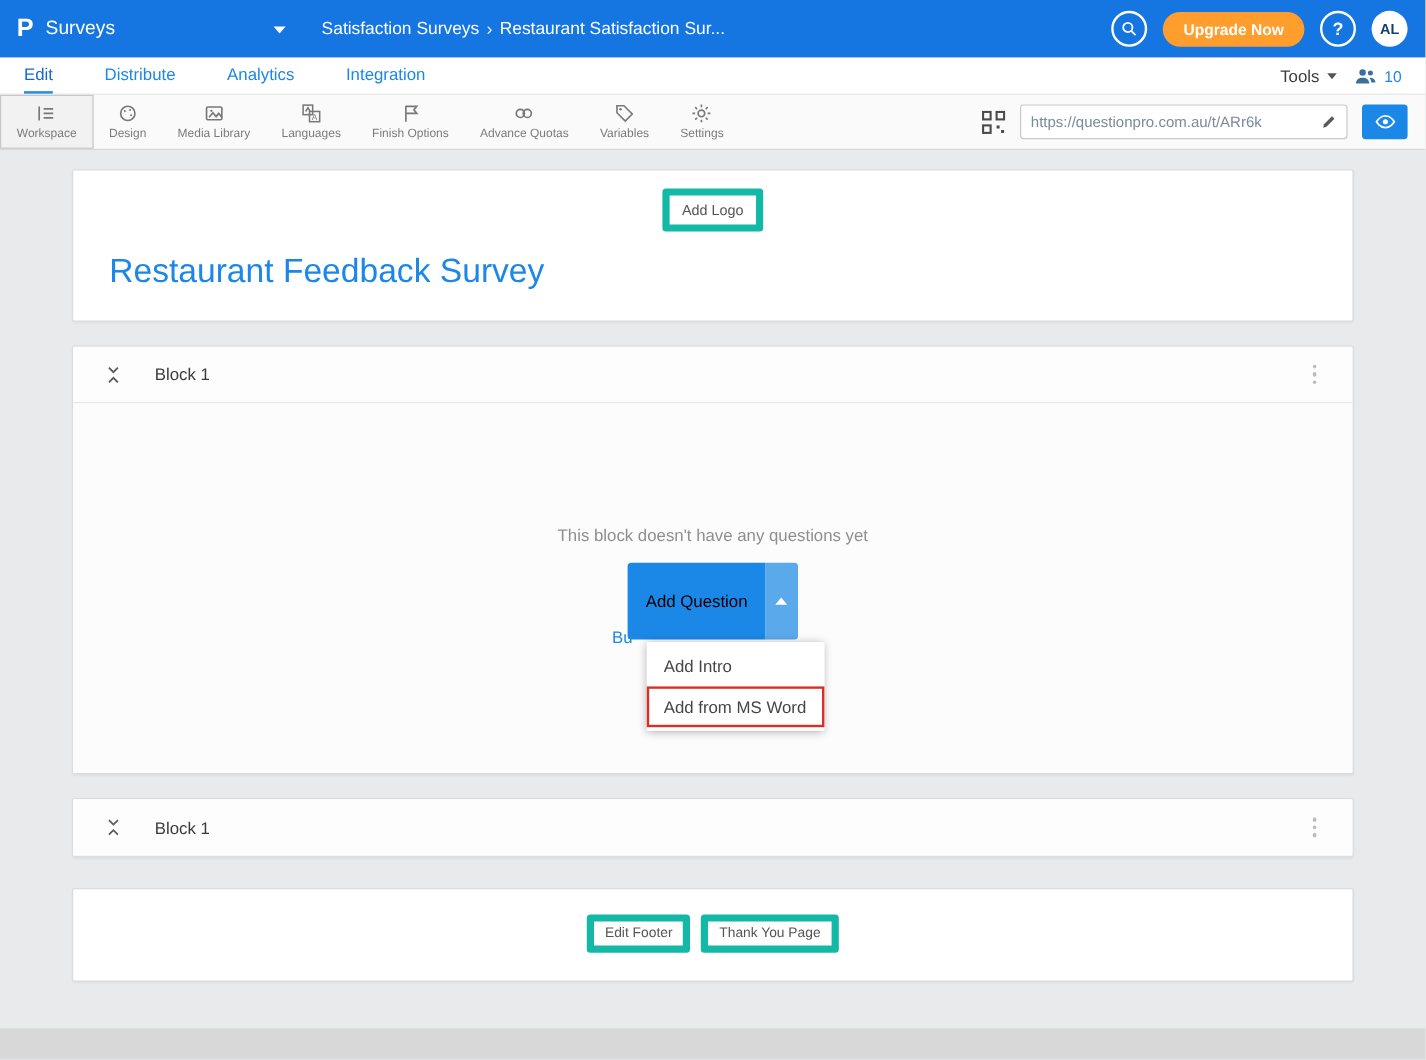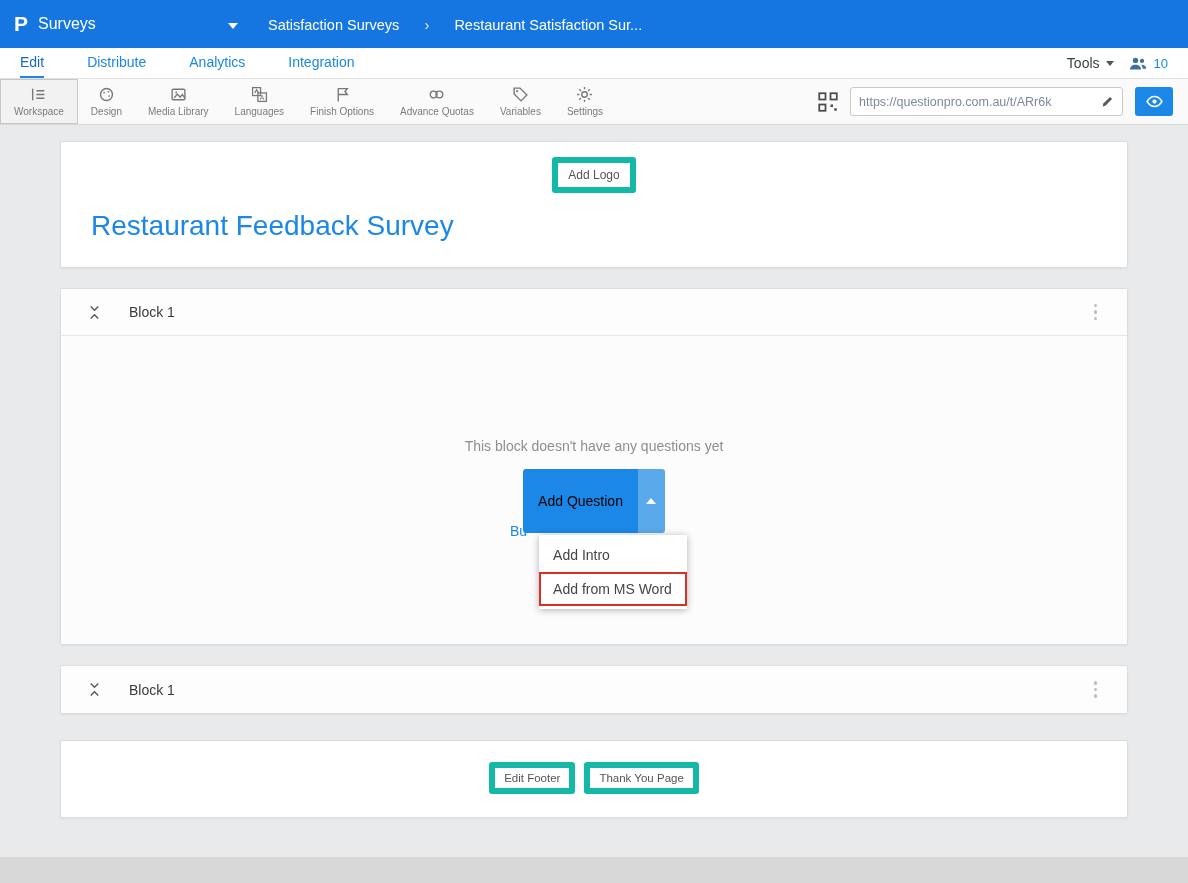--- a/index.html
+++ b/index.html
@@ -20,21 +20,21 @@
     padding: 0 18px 0 14px; cursor:pointer;
   }
   .brand .logo { font-size:21px; font-weight:bold; margin-right:10px; }
   .brand .product { font-size:16px; }
   .brand .caret { margin-left:auto; }
   .caret-down {
     width:0; height:0; border-left:5px solid transparent;
     border-right:5px solid transparent; border-top:6px solid #fff;
     display:inline-block;
   }
-  .breadcrumb { display:flex; align-items:flex-end; gap:25px; font-size:14.5px; margin-left:12px; }
+  .breadcrumb { display:flex; align-items:center; gap:6px; font-size:14.5px; margin-left:12px; }
   .breadcrumb .sep { font-size:15px; opacity:.9; }
   .topbar-right { margin-left:auto; display:flex; align-items:center; gap:13px; padding-right:15px; }
   .circle-btn {
     width:30px; height:30px; border-radius:50%; border:2px solid #fff;
     display:flex; align-items:center; justify-content:center; cursor:pointer;
     font-size:15px; font-weight:bold; color:#fff;
   }
   .upgrade-btn {
     background:#ff9e2c; color:#fff; border:none; border-radius:15px;
     font-size:13px; font-weight:bold; padding:7px 17px; cursor:pointer;
@@ -157,20 +157,33 @@
 <div class="topbar">
   <div class="brand">
     <span class="logo">P</span>
     <span class="product">Surveys</span>
     <span class="caret"><span class="caret-down"></span></span>
   </div>
   <div class="breadcrumb">
     <span>Satisfaction Surveys</span>
     <span class="sep">›</span>
     <span>Restaurant Satisfaction Sur...</span>
+  </div>
+  <div class="topbar-right">
+    <div class="circle-btn">
+      <svg width="14" height="14" viewBox="0 0 16 16">
+        <circle cx="6.7" cy="6.7" r="4.4" fill="none" stroke="#fff" stroke-width="1.7"></circle>
+        <line x1="10.2" y1="10.2" x2="14" y2="14" stroke="#fff" stroke-width="1.7"></line>
+      </svg>
+    </div>
+    <button class="upgrade-btn">Upgrade Now</button>
+    <div class="circle-btn">
+      <span>?</span>
+    </div>
+    <div class="avatar">AL</div>
   </div>
 </div>
 
 <div class="navrow">
   <div class="tabs">
     <div class="tab active">Edit</div>
     <div class="tab">Distribute</div>
     <div class="tab">Analytics</div>
     <div class="tab">Integration</div>
   </div>

